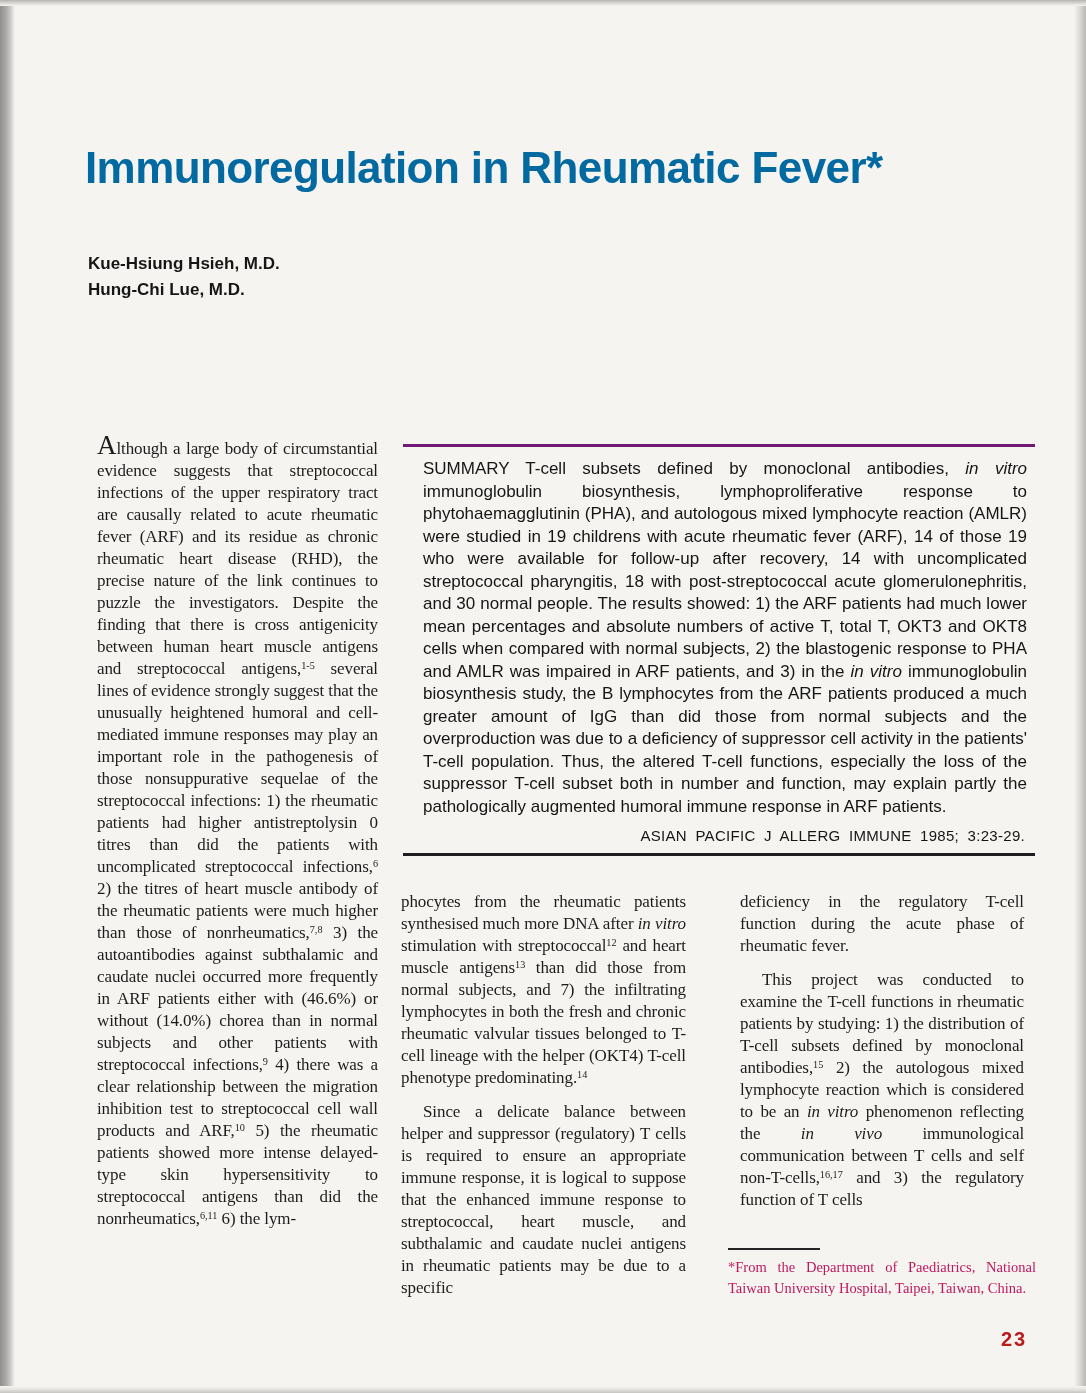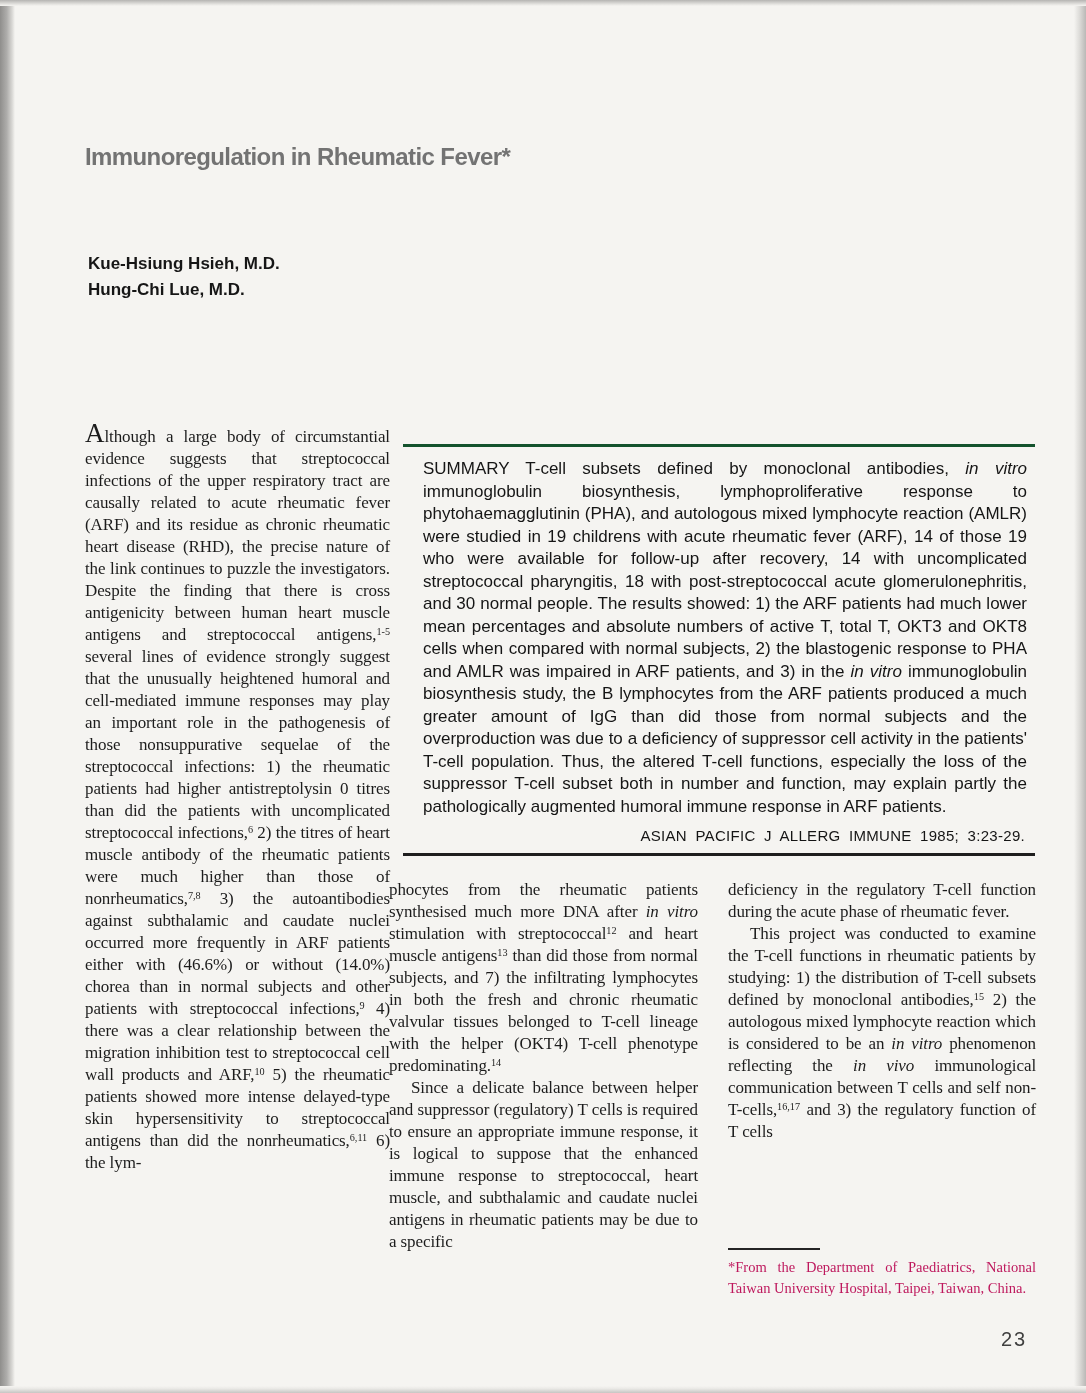--- a/index.html
+++ b/index.html
@@ -15,41 +15,41 @@
   .edge-right { position:absolute; right:0; top:0; bottom:0; width:12px;
     background:linear-gradient(270deg,#b9b8b6 0%,#dddcd9 55%,#f5f4f1 100%); }
   .edge-top   { position:absolute; left:0; right:0; top:0; height:6px;
     background:linear-gradient(180deg,#b5b4b2 0%,#e4e3e0 70%,#f5f4f1 100%); }
   .edge-bottom{ position:absolute; left:0; right:0; bottom:0; height:7px;
     background:linear-gradient(0deg,#c6c5c3 0%,#e9e8e5 60%,#f5f4f1 100%); }
 
   .title {
     position:absolute; left:85px; top:143px;
     font-family:"Liberation Sans", sans-serif;
-    font-weight:700; font-size:24px; letter-spacing:-0.6px; color:#737373;
+    font-weight:700; font-size:44px; letter-spacing:-0.6px; color:#0369a1;
     white-space:nowrap;
   }
   .authors {
     position:absolute; left:88px; top:226px;
     font-family:"Liberation Sans", sans-serif;
     font-weight:700; font-size:17px; line-height:26px; color:#161616;margin-top:25px;
   }
 
   .textcol { font-size:17px; line-height:22px; text-align:justify;
     letter-spacing:-0.1px; }
-  .textcol p { margin:0; }
+  .textcol p { margin:12px; }
   .textcol p.indent { text-indent:22px; }
 
   .col-left { position:absolute; left:85px; top:424px; width:305px; }
   .dropcap::first-letter { font-size:27px; line-height:18px; }
 
   .summary-box {
     position:absolute; left:403px; top:444px; width:632px;
     box-sizing:border-box;
-    border-top:3px solid #14532d; border-bottom:3px solid #1e1e1e;
+    border-top:3px solid #701a75; border-bottom:3px solid #1e1e1e;
     padding:11px 8px 6px 20px;
     font-family:"Liberation Sans", sans-serif;
   }
   .summary-text {
     font-size:17px; line-height:22.5px; text-align:justify; color:#151515;
     margin:0;
   }
   .summary-citation {
     text-align:right; font-weight:400; font-size:15px; color:#151515;
     margin:9px 2px 3px 0; letter-spacing:0.3px; word-spacing:4px;
@@ -60,21 +60,21 @@
 
   .footnote { position:absolute; left:728px; top:1248px; width:308px;
     font-size:14.5px; line-height:21px; text-align:justify; color:#be185d; }
   .footnote-rule { width:92px; height:0; border-top:2px solid #242424;
     margin-bottom:7px; }
   .footnote p { margin:0; }
 
   .page-number {
     position:absolute; left:1001px; top:1328px;
     font-family:"Liberation Sans", sans-serif;
-    font-weight:400; font-size:20px; letter-spacing:2px; color:#404040;
+    font-weight:700; font-size:20px; letter-spacing:2px; color:#b91c1c;
   }
 
   sup { font-size:0.6em; line-height:0; vertical-align:0.5em; letter-spacing:0; }
   i { font-style:italic; }
 </style>
 </head>
 <body>
 
 <div class="edge-left"></div>
 <div class="edge-right"></div>

